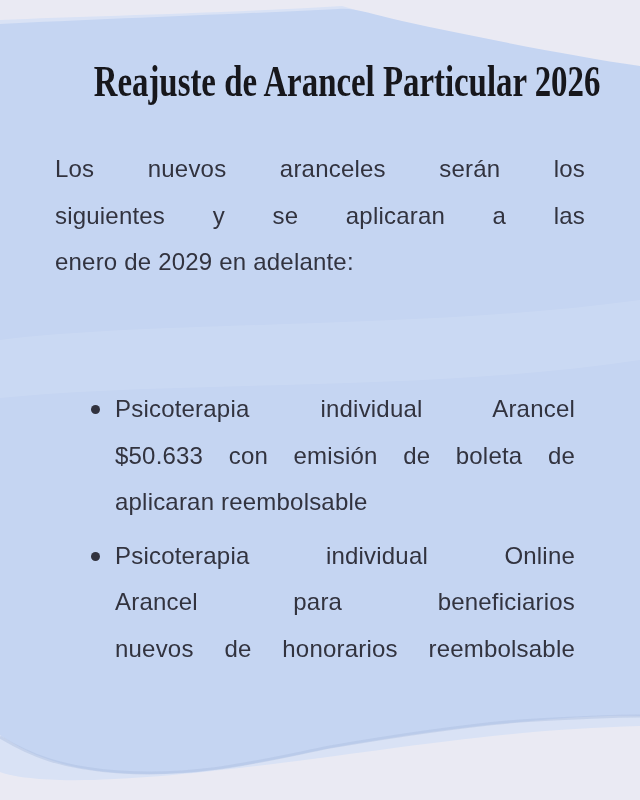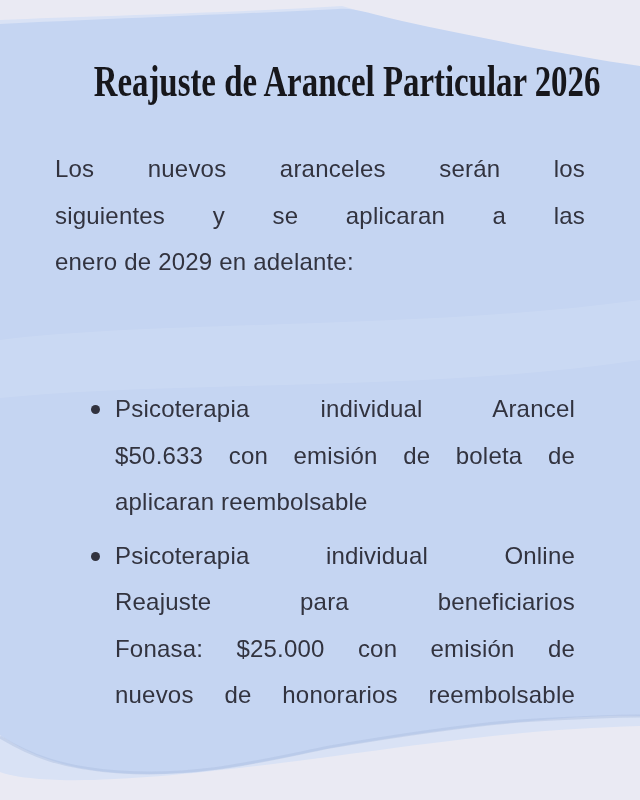--- a/index.html
+++ b/index.html
@@ -99,20 +99,19 @@
     <div class="list bodytext" id="list">
         <div class="item">
           <span class="dot"></span>
           <div class="line">Psicoterapia individual Arancel</div>
           <div class="line">$50.633 con emisión de boleta de</div>
           <div class="line last">aplicaran reembolsable</div>
         </div>
         <div class="item">
           <span class="dot"></span>
           <div class="line">Psicoterapia individual Online</div>
-          <div class="line">Reajuste para beneficiarios</div>
-          <div class="line">Fonasa: $25.000 con emisión de</div>
+          <div class="line">Arancel para beneficiarios</div>
           <div class="line">nuevos de honorarios reembolsable</div>
         </div>
       </div>
 
   </div>
 </div>
 
 </body></html>

